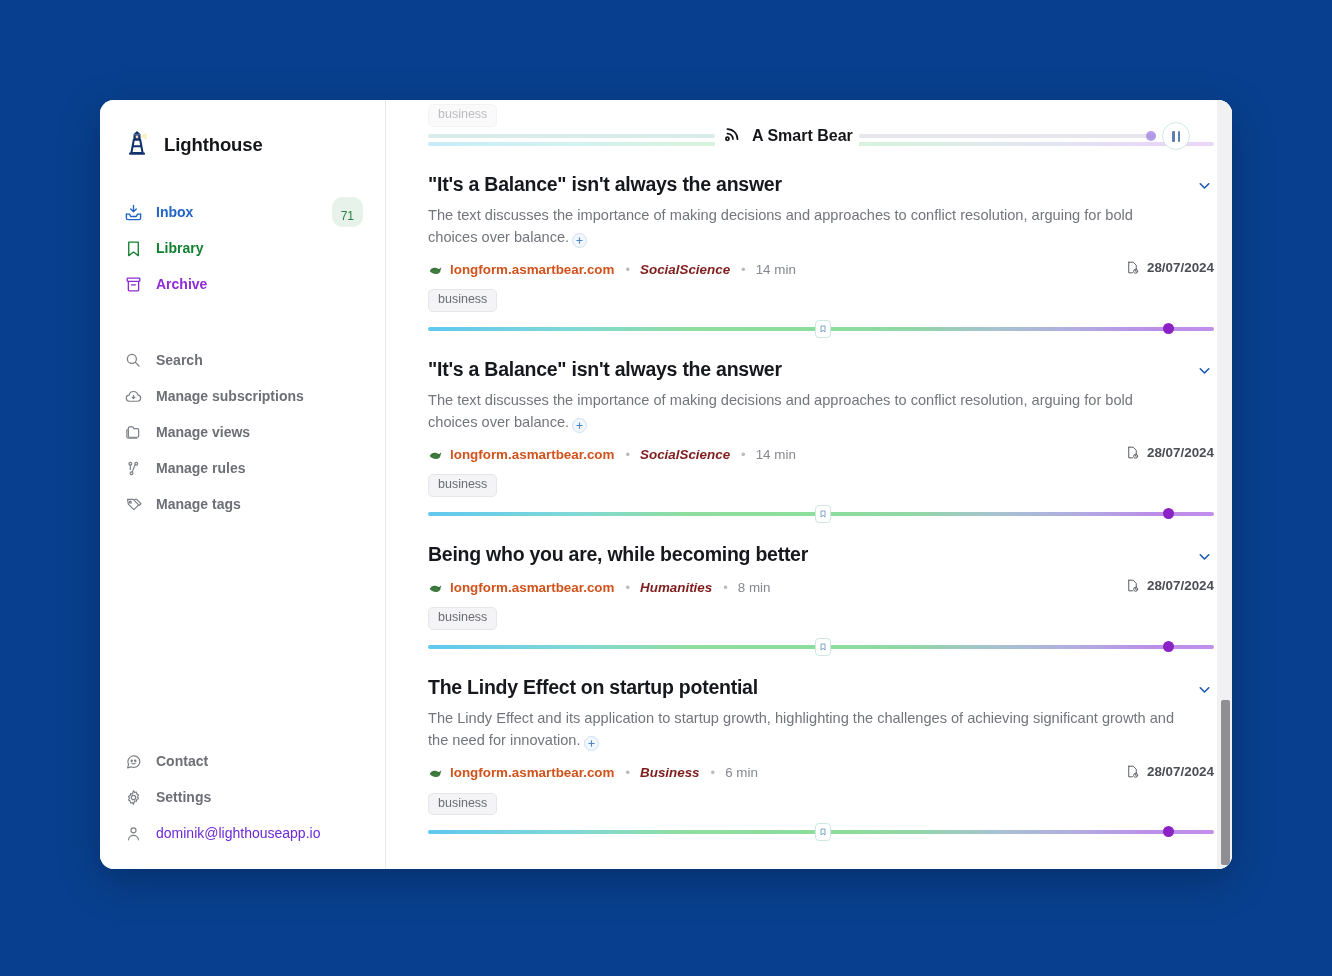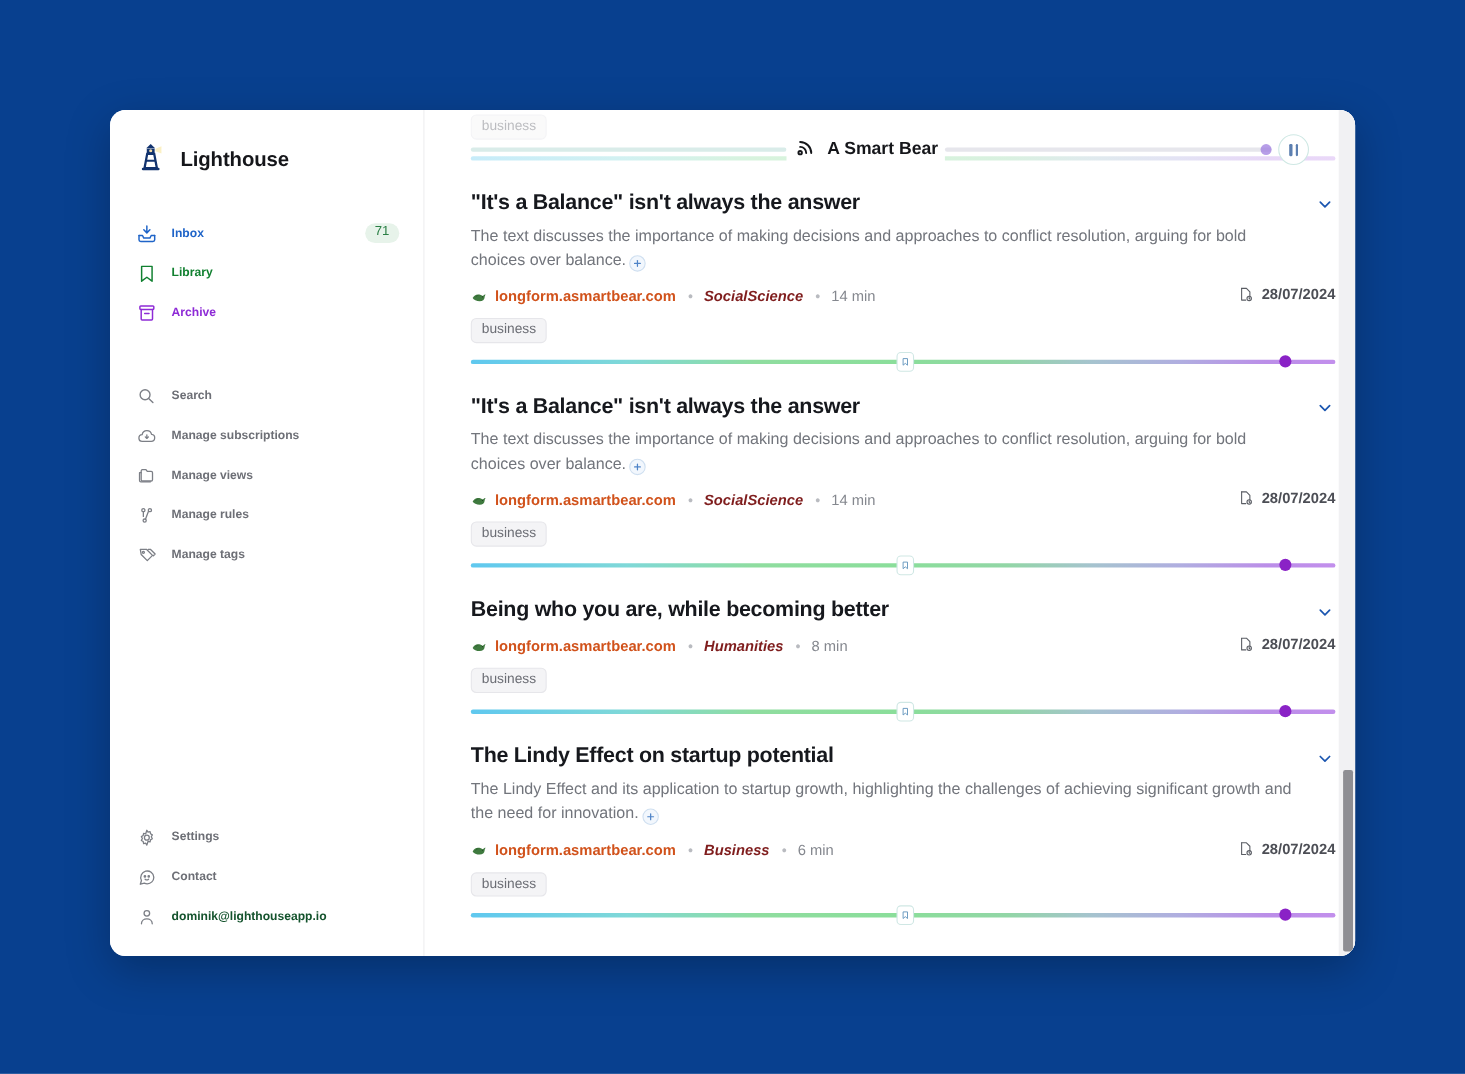--- a/index.html
+++ b/index.html
@@ -50,41 +50,41 @@
     cursor: pointer;
     position: relative;
   }
   .nav-icon {
     width: 22px; height: 22px;
     display: flex; align-items: center; justify-content: center;
     flex-shrink: 0;
     margin-right: 12px;
   }
   .nav-label {
-    font-size: 11px;
+    font-size: 14px;
     font-weight: bold;
     white-space: nowrap;
   }
   .nav-item.muted .nav-label { color: #6d6f76; font-weight: bold; }
   .nav-item.inbox .nav-label { color: #1f64c8; }
   .nav-item.library .nav-label { color: #118030; }
   .nav-item.archive .nav-label { color: #8e2bd6; }
   .badge {
     margin-left: auto;
     background: #e7f3ea;
     color: #2a7f45;
     font-size: 12px;
     border-radius: 10px;
-    padding: 0 9px 3px 9px;
+    padding: 12px 9px 3px 9px;
     font-weight: normal;
     line-height: 1.2;
   }
   .sidebar-spacer { flex: 1 1 auto; }
   .nav-group.footer { margin-bottom: 18px; }
-  .nav-item.account .nav-label { color: #14532d; font-weight: bold; }
+  .nav-item.account .nav-label { color: #6d28d9; font-weight: normal; }
 
   
   #main {
     flex: 1 1 auto;
     position: relative;
     background: #ffffff;
     overflow: hidden;
   }
   #scroll-area {
     position: absolute;
@@ -397,37 +397,37 @@
         <span class="nav-label">Manage tags</span>
       </div>
     </nav>
 
     <div class="sidebar-spacer"></div>
 
     <nav class="nav-group footer">
       <div class="nav-item muted">
         <span class="nav-icon">
           <svg width="19" height="19" viewBox="0 0 24 24" fill="none" stroke="#7c7f86" stroke-width="1.5" stroke-linecap="round" stroke-linejoin="round">
-            <circle cx="12" cy="12" r="2.8"></circle>
-            <path d="M12 3.5l1.3 2.1 2.4-.5.5 2.4 2.1 1.3-1.2 2.2 1.2 2.2-2.1 1.3-.5 2.4-2.4-.5L12 20.5l-1.3-2.1-2.4.5-.5-2.4-2.1-1.3 1.2-2.2-1.2-2.2 2.1-1.3.5-2.4 2.4.5z"></path>
-          </svg>
-        </span>
-        <span class="nav-label">Settings</span>
-      </div>
-
-      <div class="nav-item muted">
-        <span class="nav-icon">
-          <svg width="19" height="19" viewBox="0 0 24 24" fill="none" stroke="#7c7f86" stroke-width="1.5" stroke-linecap="round" stroke-linejoin="round">
             <path d="M20 12a7.5 7.5 0 0 1-7.5 7.5c-1.2 0-2.4-.3-3.4-.8L4.5 20l1.3-4.3A7.5 7.5 0 1 1 20 12z"></path>
             <circle cx="9.8" cy="11" r="0.8" fill="#7c7f86"></circle>
             <circle cx="14.2" cy="11" r="0.8" fill="#7c7f86"></circle>
             <path d="M10 14.2c1.2 1 2.8 1 4 0"></path>
           </svg>
         </span>
         <span class="nav-label">Contact</span>
+      </div>
+
+      <div class="nav-item muted">
+        <span class="nav-icon">
+          <svg width="19" height="19" viewBox="0 0 24 24" fill="none" stroke="#7c7f86" stroke-width="1.5" stroke-linecap="round" stroke-linejoin="round">
+            <circle cx="12" cy="12" r="2.8"></circle>
+            <path d="M12 3.5l1.3 2.1 2.4-.5.5 2.4 2.1 1.3-1.2 2.2 1.2 2.2-2.1 1.3-.5 2.4-2.4-.5L12 20.5l-1.3-2.1-2.4.5-.5-2.4-2.1-1.3 1.2-2.2-1.2-2.2 2.1-1.3.5-2.4 2.4.5z"></path>
+          </svg>
+        </span>
+        <span class="nav-label">Settings</span>
       </div>
 
       <div class="nav-item muted account">
         <span class="nav-icon">
           <svg width="19" height="19" viewBox="0 0 24 24" fill="none" stroke="#7c7f86" stroke-width="1.5" stroke-linecap="round" stroke-linejoin="round">
             <circle cx="12" cy="8" r="3.2"></circle>
             <path d="M5.8 20c0-3.4 2.8-5.6 6.2-5.6s6.2 2.2 6.2 5.6"></path>
           </svg>
         </span>
         <span class="nav-label">dominik@lighthouseapp.io</span>

